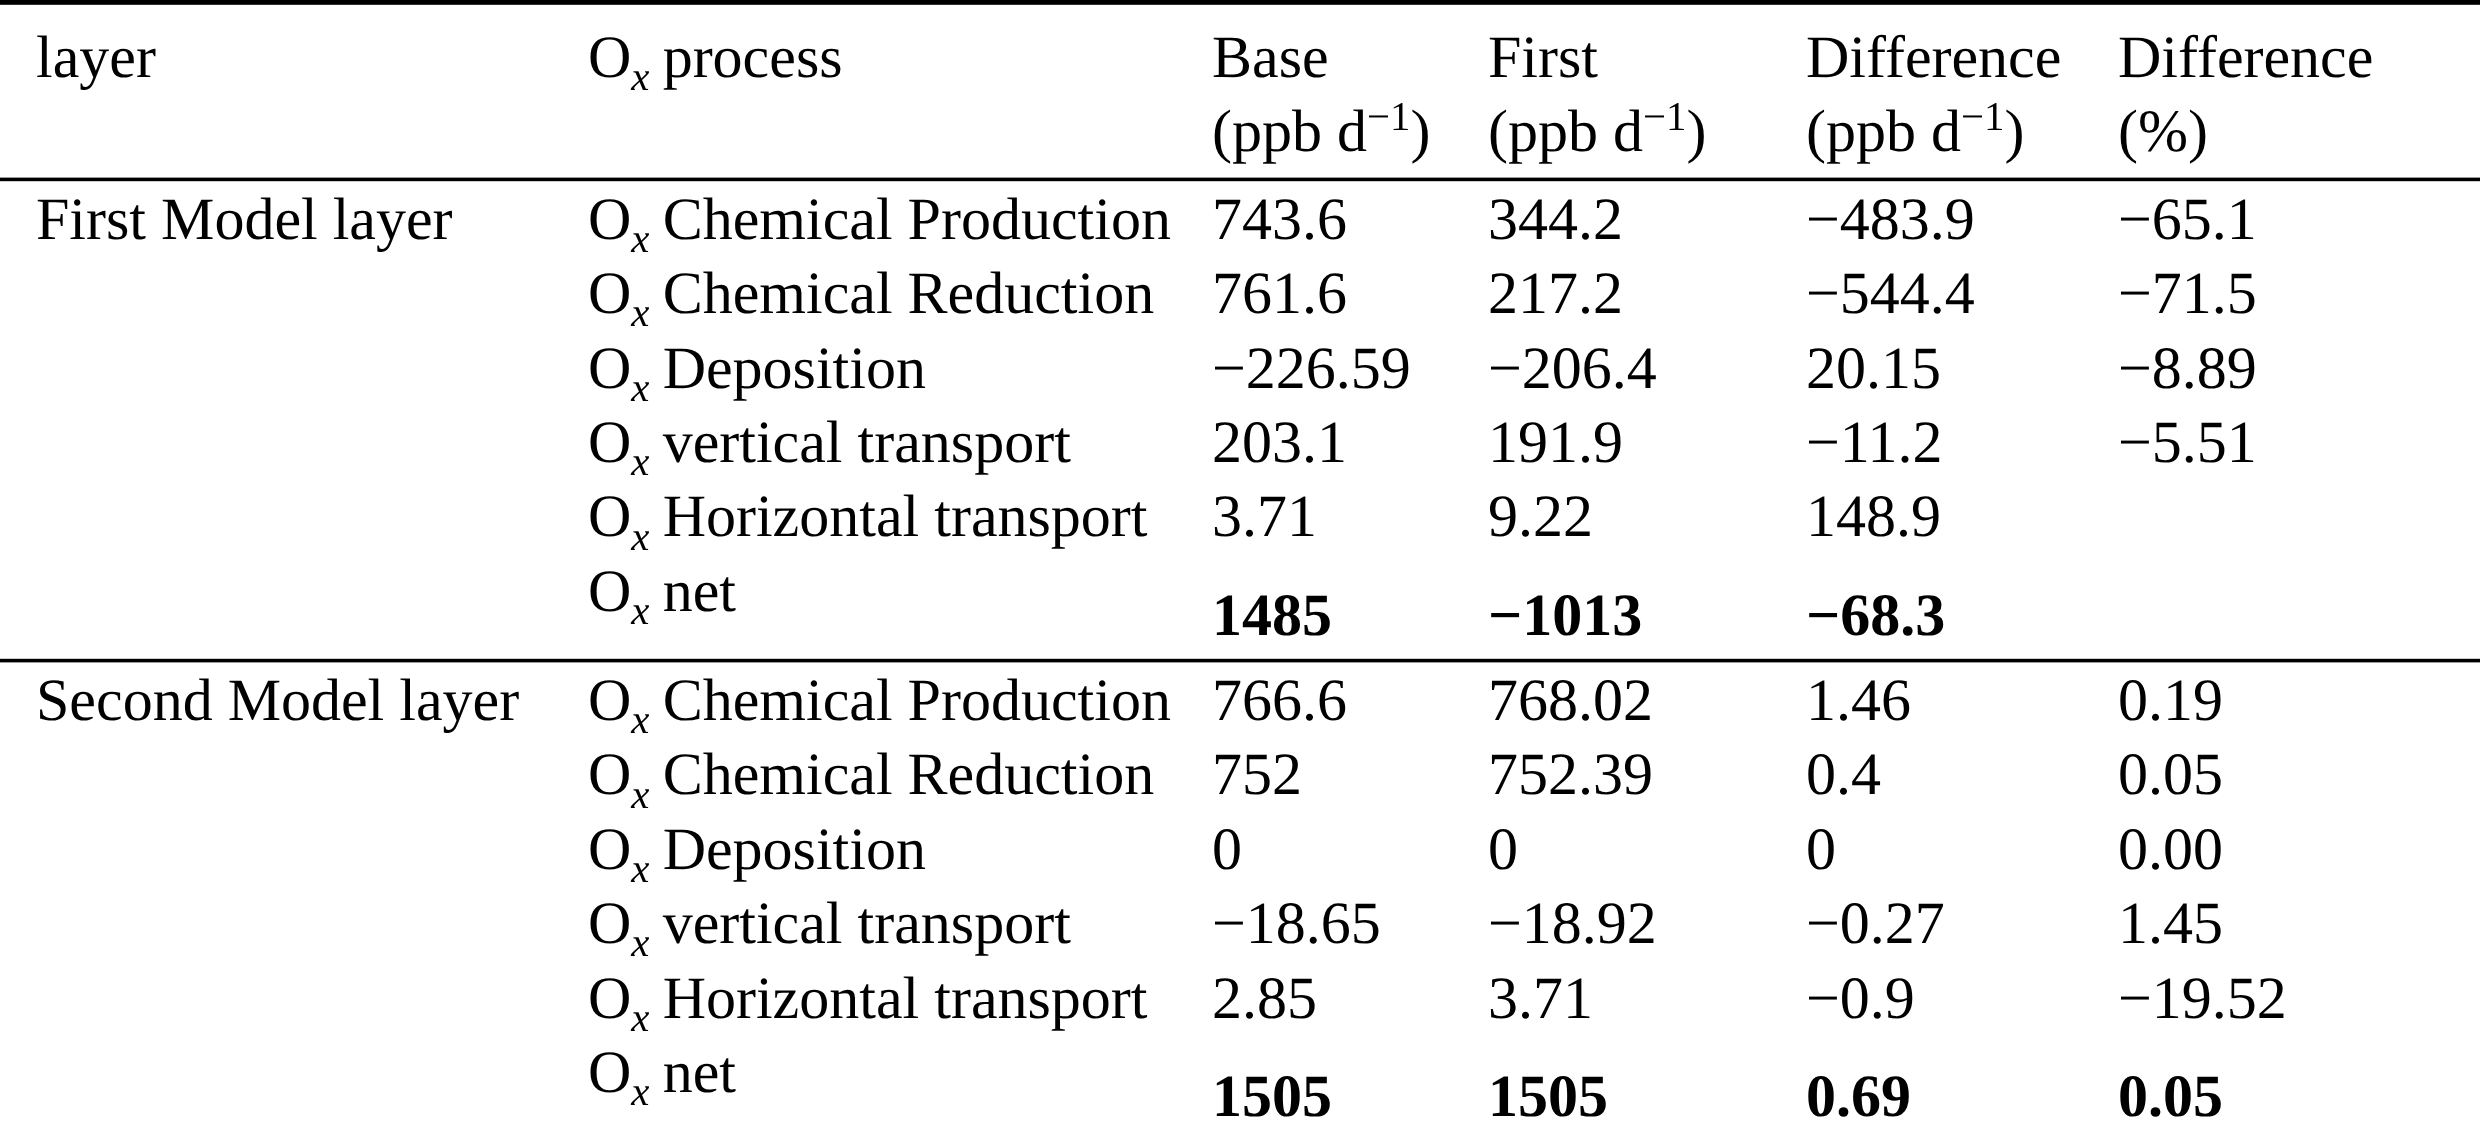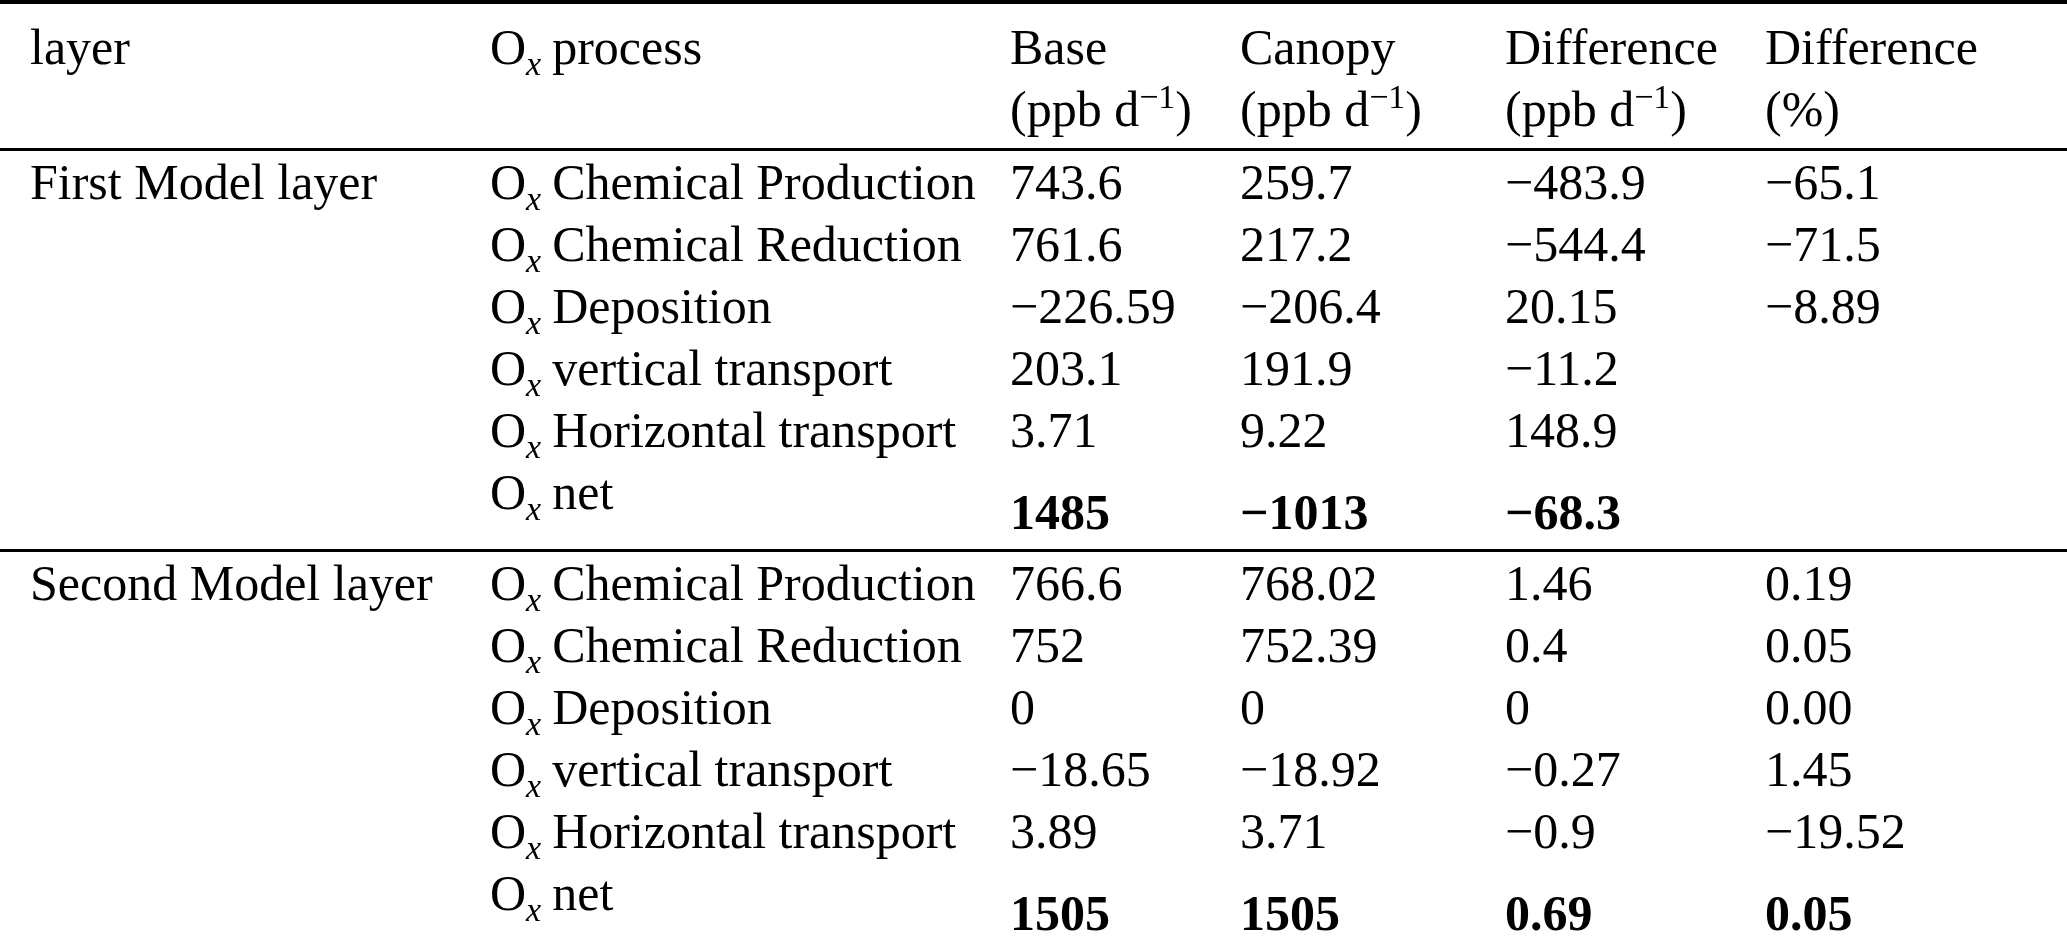--- a/index.html
+++ b/index.html
@@ -85,42 +85,42 @@
       <div class="hline">layer</div>
     </div>
     <div class="cell left">
       <div class="hline"><span class="ox"><span>O</span><sub class="ox-sub">x</sub></span><span>process</span></div>
     </div>
     <div class="cell right">
       <div class="hline">Base</div>
       <div class="hline"><span>(ppb d</span><sup class="unit-sup">−1</sup><span>)</span></div>
     </div>
     <div class="cell right">
-      <div class="hline">Canopy</div>
+      <div class="hline">First</div>
       <div class="hline"><span>(ppb d</span><sup class="unit-sup">−1</sup><span>)</span></div>
     </div>
     <div class="cell right">
       <div class="hline">Difference</div>
       <div class="hline"><span>(ppb d</span><sup class="unit-sup">−1</sup><span>)</span></div>
     </div>
     <div class="cell right">
       <div class="hline">Difference</div>
       <div class="hline"><span>(%</span><sup class="unit-sup"></sup><span>)</span></div>
     </div>
   </div>
 
   <div class="rule"></div>
 
   <div id="table-body">
       <div class="tbody">
   <div class="row cols">
     <div class="cell left layer-cell">First Model layer</div>
     <div class="cell left process-cell"><span class="ox"><span>O</span><sub class="ox-sub">x</sub></span><span class="pname">Chemical Production</span></div>
     <div class="cell right val">743.6</div>
-    <div class="cell right val">259.7</div>
+    <div class="cell right val">344.2</div>
     <div class="cell right val">−483.9</div>
     <div class="cell right val">−65.1</div>
   </div>
 
   <div class="row cols">
     <div class="cell left layer-cell"></div>
     <div class="cell left process-cell"><span class="ox"><span>O</span><sub class="ox-sub">x</sub></span><span class="pname">Chemical Reduction</span></div>
     <div class="cell right val">761.6</div>
     <div class="cell right val">217.2</div>
     <div class="cell right val">−544.4</div>
@@ -135,20 +135,21 @@
     <div class="cell right val">20.15</div>
     <div class="cell right val">−8.89</div>
   </div>
 
   <div class="row cols">
     <div class="cell left layer-cell"></div>
     <div class="cell left process-cell"><span class="ox"><span>O</span><sub class="ox-sub">x</sub></span><span class="pname">vertical transport</span></div>
     <div class="cell right val">203.1</div>
     <div class="cell right val">191.9</div>
     <div class="cell right val">−11.2</div>
+    <div class="cell right val">−5.51</div>
   </div>
 
   <div class="row cols">
     <div class="cell left layer-cell"></div>
     <div class="cell left process-cell"><span class="ox"><span>O</span><sub class="ox-sub">x</sub></span><span class="pname">Horizontal transport</span></div>
     <div class="cell right val">3.71</div>
     <div class="cell right val">9.22</div>
     <div class="cell right val">148.9</div>
   </div>
 
@@ -194,21 +195,21 @@
     <div class="cell left process-cell"><span class="ox"><span>O</span><sub class="ox-sub">x</sub></span><span class="pname">vertical transport</span></div>
     <div class="cell right val">−18.65</div>
     <div class="cell right val">−18.92</div>
     <div class="cell right val">−0.27</div>
     <div class="cell right val">1.45</div>
   </div>
 
   <div class="row cols">
     <div class="cell left layer-cell"></div>
     <div class="cell left process-cell"><span class="ox"><span>O</span><sub class="ox-sub">x</sub></span><span class="pname">Horizontal transport</span></div>
-    <div class="cell right val">3.89</div>
+    <div class="cell right val">2.85</div>
     <div class="cell right val">3.71</div>
     <div class="cell right val">−0.9</div>
     <div class="cell right val">−19.52</div>
   </div>
 
   <div class="row cols bold-values">
     <div class="cell left layer-cell"></div>
     <div class="cell left process-cell"><span class="ox"><span>O</span><sub class="ox-sub">x</sub></span><span class="pname">net</span></div>
     <div class="cell right val">1505</div>
     <div class="cell right val">1505</div>

